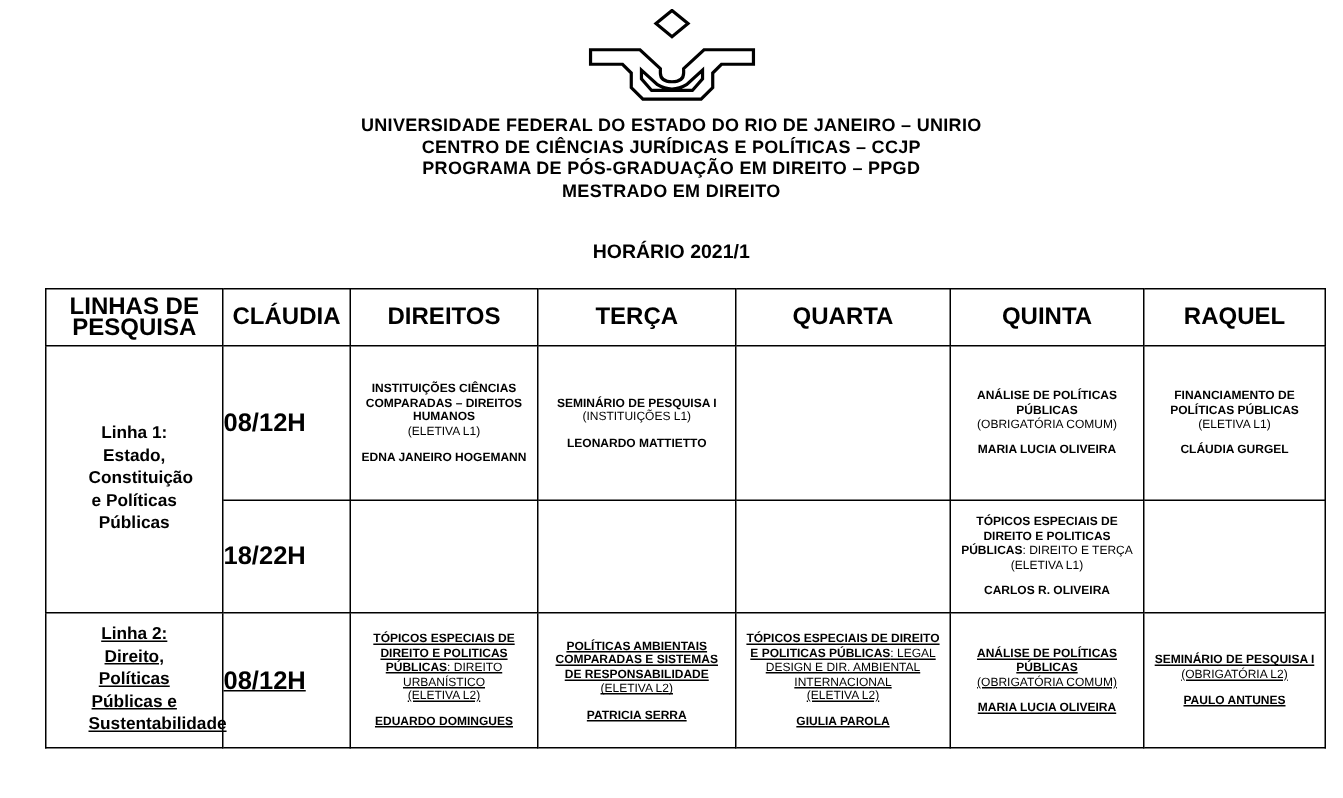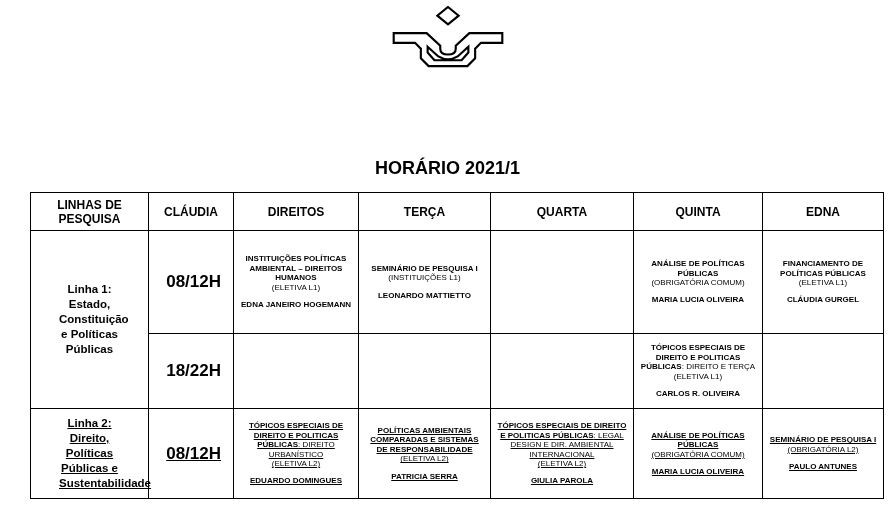--- a/index.html
+++ b/index.html
@@ -14,53 +14,59 @@
   }
   .page { position:relative; width:895px; height:532px; background:var(--paper); }
 
   .logo-wrap { position:absolute; top:6px; left:0; width:100%; display:flex; justify-content:center; }
   .logo-wrap svg { display:block; }
 
   .org-header { position:absolute; top:76px; left:0; width:100%; text-align:center;
     font-weight:bold; font-size:12px; line-height:14.5px; letter-spacing:0.2px; }
 
   .doc-title { position:absolute; top:157px; left:0; width:100%; margin:0; text-align:center;
-    font-weight:bold; font-size:18px; line-height:22px; }
+    font-weight:bold; font-size:13px; line-height:22px; }
 
   table.schedule { position:absolute; top:192px; left:30px; width:853px;
     border-collapse:collapse; table-layout:fixed; }
   .schedule th, .schedule td { border:1.6px solid var(--ink); background:var(--paper); }
 
   .schedule thead tr { height:38px; }
   .schedule tbody tr:nth-child(1) { height:103px; }
   .schedule tbody tr:nth-child(2) { height:75px; }
   .schedule tbody tr:nth-child(3) { height:90px;text-decoration:underline; }
 
-  .schedule th { font-size:12px; font-weight:bold; text-align:center; vertical-align:middle; padding:2px 6px; line-height:14px; }
+  .schedule th { font-size:16px; font-weight:bold; text-align:center; vertical-align:middle; padding:2px 6px; line-height:14px; }
 
   td.linha { font-weight:bold; font-size:11.5px; line-height:15px; text-align:center; vertical-align:middle; padding:0 28px; }
-  td.time  { font-weight:bold; font-size:17px; text-align:right; vertical-align:middle; padding:12px; }
+  td.time  { font-weight:bold; font-size:17px; text-align:left; vertical-align:middle; padding:0; }
   td.day   { font-size:8px; line-height:9.4px; text-align:center; vertical-align:middle; padding:2px 5px; }
   td.day .b { font-weight:bold; }
   td.day .para { margin:0; }
   td.day .gap { height:8px; }
 </style>
 </head>
 <body>
 
 <div class="page">
 
   <div class="logo-wrap">
     <svg width="114" height="64" viewBox="0 0 116 66" aria-hidden="true">
       <path d="M 58,1 L 69,10 L 58,19 L 47,10 Z" fill="var(--paper)" stroke="var(--ink)" stroke-width="2.2" stroke-linejoin="miter"></path>
       <path fill-rule="evenodd" d="M 2,28 L 36,28 L 50,41 L 50,44 Q 50,50 58,50 Q 66,50 66,44 L 66,41 L 80,28 L 114,28 L 114,38 L 92,38 L 86,44 L 86,54 L 78,62 L 38,62 L 30,54 L 30,44 L 24,38 L 2,38 Z
                M 37,42 L 48,52 Q 58,58 68,52 L 79,42 L 79,48 L 72,56 L 44,56 L 37,48 Z" fill="var(--paper)" stroke="var(--ink)" stroke-width="2.2" stroke-linejoin="miter"></path>
     </svg>
   </div>
 
+  <div class="org-header">
+    <div>UNIVERSIDADE FEDERAL DO ESTADO DO RIO DE JANEIRO – UNIRIO</div>
+    <div>CENTRO DE CIÊNCIAS JURÍDICAS E POLÍTICAS – CCJP</div>
+    <div>PROGRAMA DE PÓS-GRADUAÇÃO EM DIREITO – PPGD</div>
+    <div>MESTRADO EM DIREITO</div>
+  </div>
 
   <h1 class="doc-title">HORÁRIO 2021/1</h1>
 
   <table class="schedule">
     <colgroup>
       <col style="width:118px">
         <col style="width:85px">
         <col style="width:125px">
       <col style="width:132px">
         <col style="width:143px">
@@ -68,29 +74,29 @@
       <col style="width:121px">
     </colgroup>
     <thead>
         <tr>
           <th>LINHAS DE PESQUISA</th>
           <th>CLÁUDIA</th>
           <th>DIREITOS</th>
           <th>TERÇA</th>
           <th>QUARTA</th>
           <th>QUINTA</th>
-          <th>EDNA</th>
+          <th>RAQUEL</th>
         </tr>
       </thead>
     <tbody>
         <tr>
           <td class="linha" rowspan="2">Linha 1: Estado, Constituição e Políticas Públicas</td>
           <td class="time">08/12H</td>
           <td class="day">
-            <div class="para"><span class="b">INSTITUIÇÕES POLÍTICAS AMBIENTAL – DIREITOS HUMANOS</span></div>
+            <div class="para"><span class="b">INSTITUIÇÕES CIÊNCIAS COMPARADAS – DIREITOS HUMANOS</span></div>
             <div class="para"><span>(ELETIVA L1)</span></div>
             <div class="gap"></div>
             <div class="para"><span class="b">EDNA JANEIRO HOGEMANN</span></div>
           </td>
           <td class="day">
             <div class="para"><span class="b">SEMINÁRIO DE PESQUISA I</span></div>
             <div class="para"><span>(INSTITUIÇÕES L1)</span></div>
             <div class="gap"></div>
             <div class="para"><span class="b">LEONARDO MATTIETTO</span></div>
           </td>

